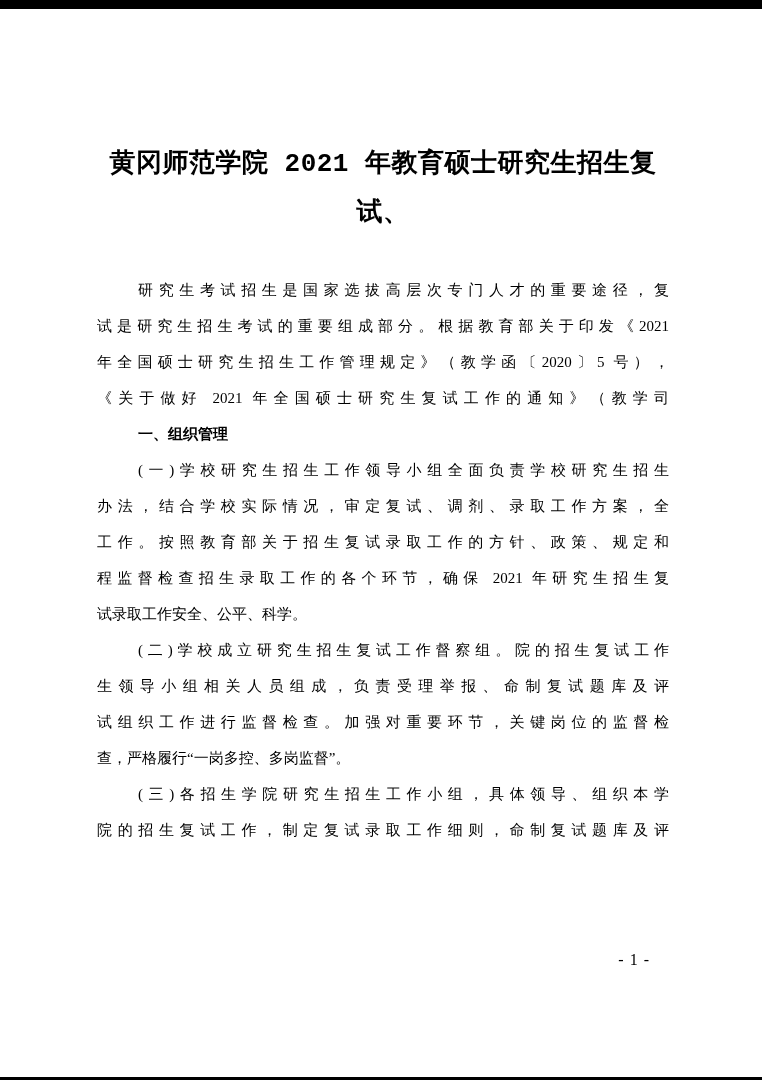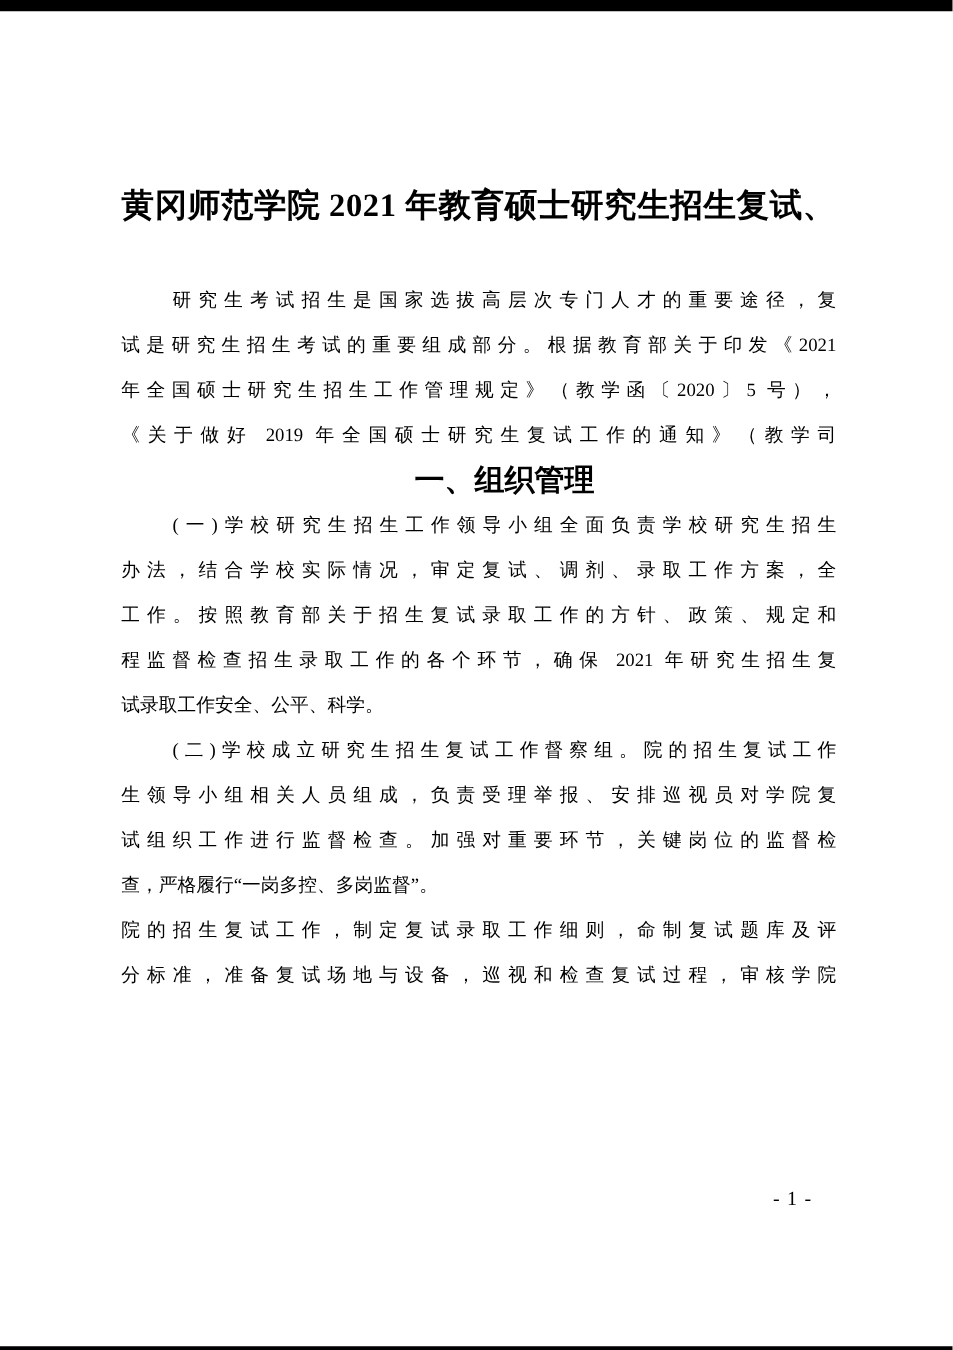--- a/index.html
+++ b/index.html
@@ -23,44 +23,43 @@
 
   .content {
     position: absolute;
     left: 97px;
     top: 140px;
     width: 572px;
   }
 
   .title {
     margin: 0 0 34px 0;
-    font-family: Liberation Serif, serif;
+    font-family: Liberation Mono, monospace;
     font-weight: bold;
     font-size: 26px;
     line-height: 49px;
     text-align: center;
     letter-spacing: 0.5px;
   }
 
   .line {
     font-size: 15px;
     line-height: 36px;
   }
   .line.full {
     text-align: justify;
     text-align-last: justify;
     text-justify: inter-character;
   }
   .line.indent { padding-left: 41px; }
   .line.heading {
     font-family: "Liberation Sans", "DejaVu Sans", sans-serif;
     font-weight: bold;
-    font-size: 24px;
+    font-size: 15px;
     padding-left: 41px;
-    text-align: center;
   }
 
   .page-number {
     position: absolute;
     top: 951px;
     right: 112px;
     font-size: 16px;
     letter-spacing: 1px;
   }
 </style>
@@ -70,31 +69,31 @@
 <div class="edge top" style="background: rgb(0, 0, 0);"></div>
 
 <div class="content">
   <h1 class="title">
       <div>黄冈师范学院 2021 年教育硕士研究生招生复试、</div>
     </h1>
   <div>
       <div class="line indent full">研究生考试招生是国家选拔高层次专门人才的重要途径，复</div>
       <div class="line full">试是研究生招生考试的重要组成部分。根据教育部关于印发《2021</div>
       <div class="line full">年全国硕士研究生招生工作管理规定》（教学函〔2020〕5 号），</div>
-      <div class="line full">《关于做好 2019 年全国硕士研究生复试工作的通知》（教学司</div>
+      <div class="line full">《关于做好 2021 年全国硕士研究生复试工作的通知》（教学司</div>
       <div class="line heading">一、组织管理</div>
       <div class="line indent full">(一)学校研究生招生工作领导小组全面负责学校研究生招生</div>
       <div class="line full">办法，结合学校实际情况，审定复试、调剂、录取工作方案，全</div>
       <div class="line full">工作。按照教育部关于招生复试录取工作的方针、政策、规定和</div>
       <div class="line full">程监督检查招生录取工作的各个环节，确保 2021 年研究生招生复</div>
       <div class="line">试录取工作安全、公平、科学。</div>
       <div class="line indent full">(二)学校成立研究生招生复试工作督察组。院的招生复试工作</div>
-      <div class="line full">生领导小组相关人员组成，负责受理举报、安排巡视员对学院复</div>
+      <div class="line full">生领导小组相关人员组成，负责受理举报、命制复试题库及评</div>
       <div class="line full">试组织工作进行监督检查。加强对重要环节，关键岗位的监督检</div>
       <div class="line">查，严格履行“一岗多控、多岗监督”。</div>
+      <div class="line indent full">(三)各招生学院研究生招生工作小组，具体领导、组织本学</div>
       <div class="line full">院的招生复试工作，制定复试录取工作细则，命制复试题库及评</div>
-      <div class="line full">分标准，准备复试场地与设备，巡视和检查复试过程，审核学院</div>
     </div>
 </div>
 
 <div class="page-number">- 1 -</div>
 
 <div class="edge bottom" style="background: rgb(0, 0, 0);"></div>
 
 </body></html>

